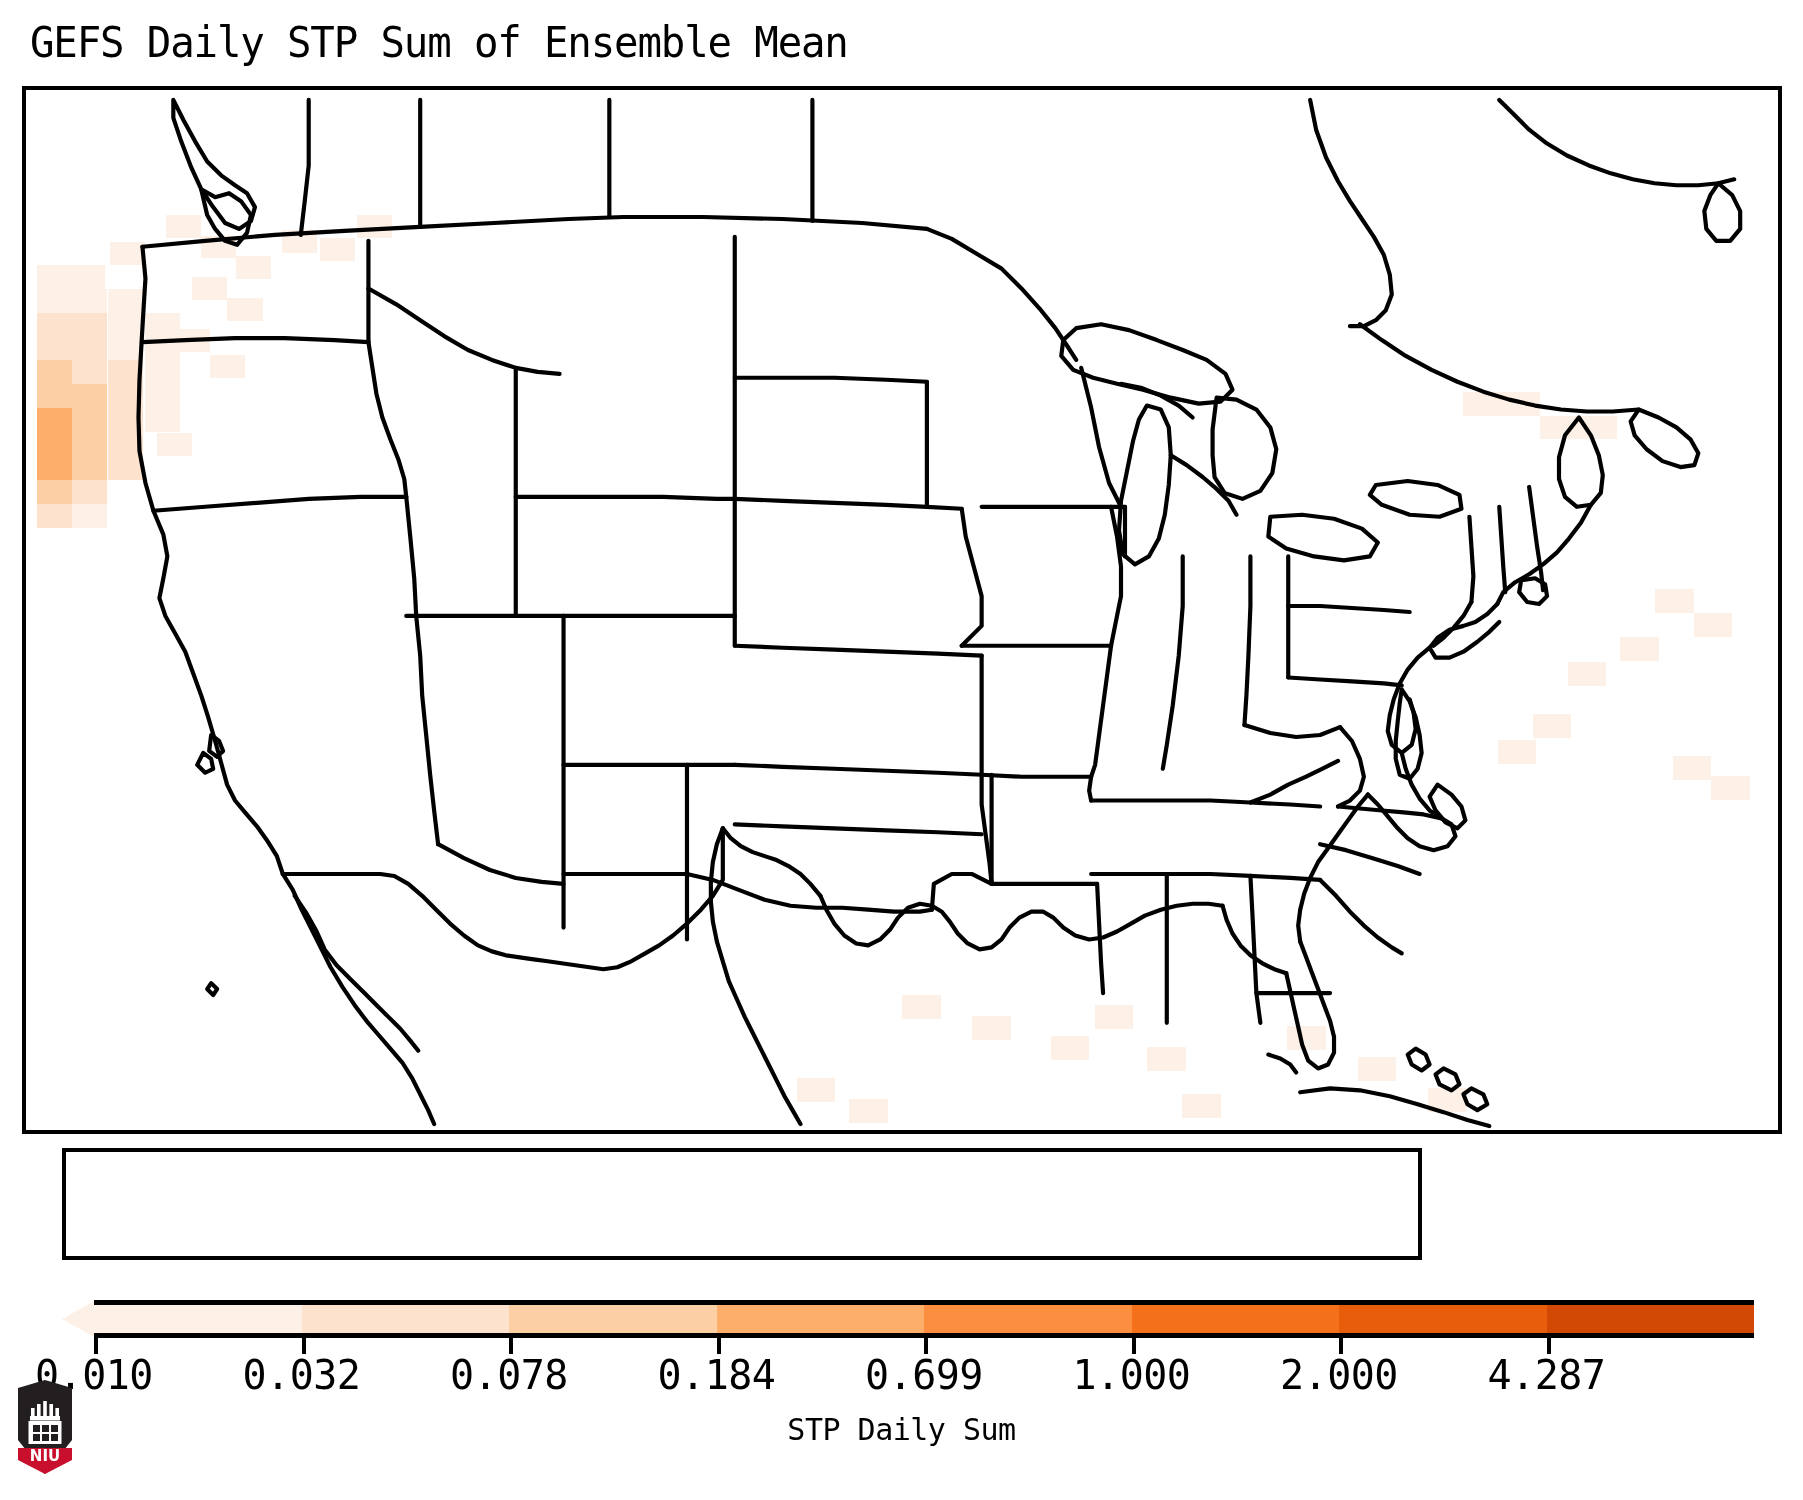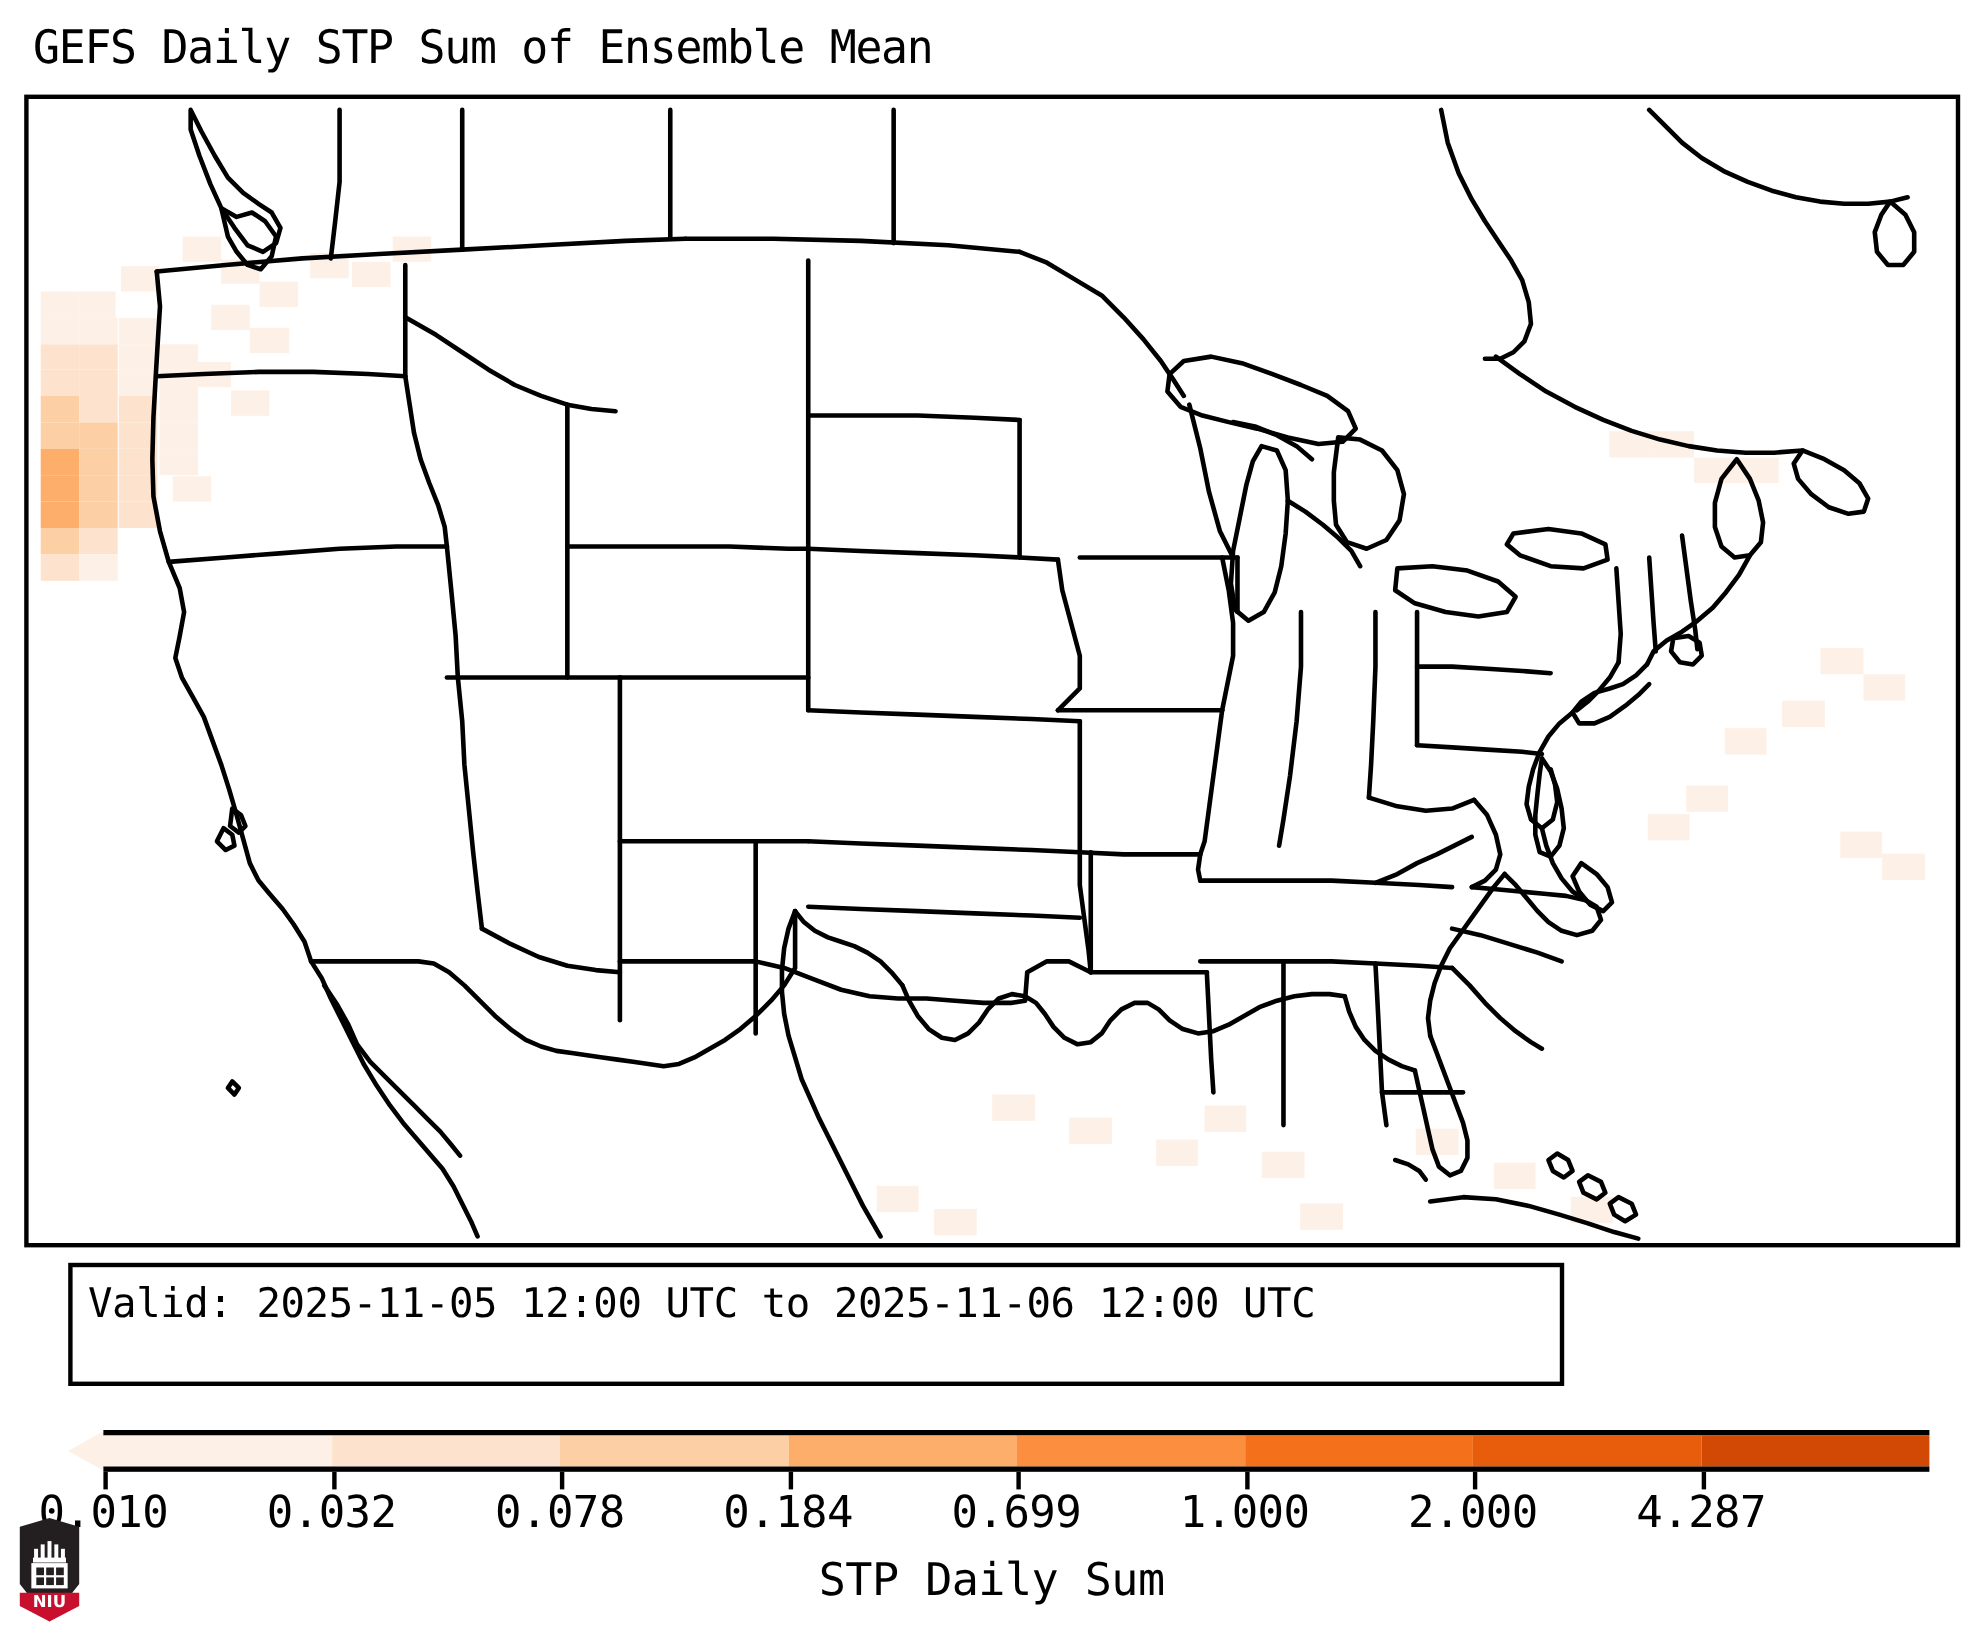--- a/index.html
+++ b/index.html
@@ -156,21 +156,21 @@
     letter-spacing: -0.5px;
   }
 
   #cb-axis-title {
     position: absolute;
     top: 1412px;
     left: 0;
     width: 1803px;
     text-align: center;
     font-family: "DejaVu Sans Mono", monospace;
-    font-size: 41px;
+    font-size: 30px;
     color: #000;
     letter-spacing: -0.5px;
   }
 
   
   #niu-logo {
     position: absolute;
     left: 14px;
     top: 1378px;
     width: 62px;
@@ -379,21 +379,20 @@
       <path d="M960 690 L960 720 L964 750 L968 780 L970 800"></path>
       <path d="M905 140 L930 150 L955 165 L980 180 L1000 200 L1018 220 L1034 240 L1046 258 L1055 272"></path>
       <path d="M905 294 L905 350 L905 420"></path>
       <path d="M1100 296 L1120 300 L1140 308 L1158 318 L1172 330"></path>
       <path d="M1150 368 L1166 378 L1182 390 L1196 402 L1208 414 L1216 428"></path>
     </g>
   </svg>
 </div>
 
 <div id="info-box">
-  <div class="info-line">Valid: 2025-11-05 12:00 UTC to 2025-11-06 12:00 UTC</div>
 </div>
 
 <div id="colorbar-wrap">
   <div id="cb-left-arrow-outline"></div>
   <div id="cb-left-arrow"></div>
   <div id="colorbar-body">
       <div class="cb-seg" style="background: rgb(253, 240, 230);"></div>
       <div class="cb-seg" style="background: rgb(253, 227, 206);"></div>
       <div class="cb-seg" style="background: rgb(253, 207, 164);"></div>
       <div class="cb-seg" style="background: rgb(253, 174, 107);"></div>

